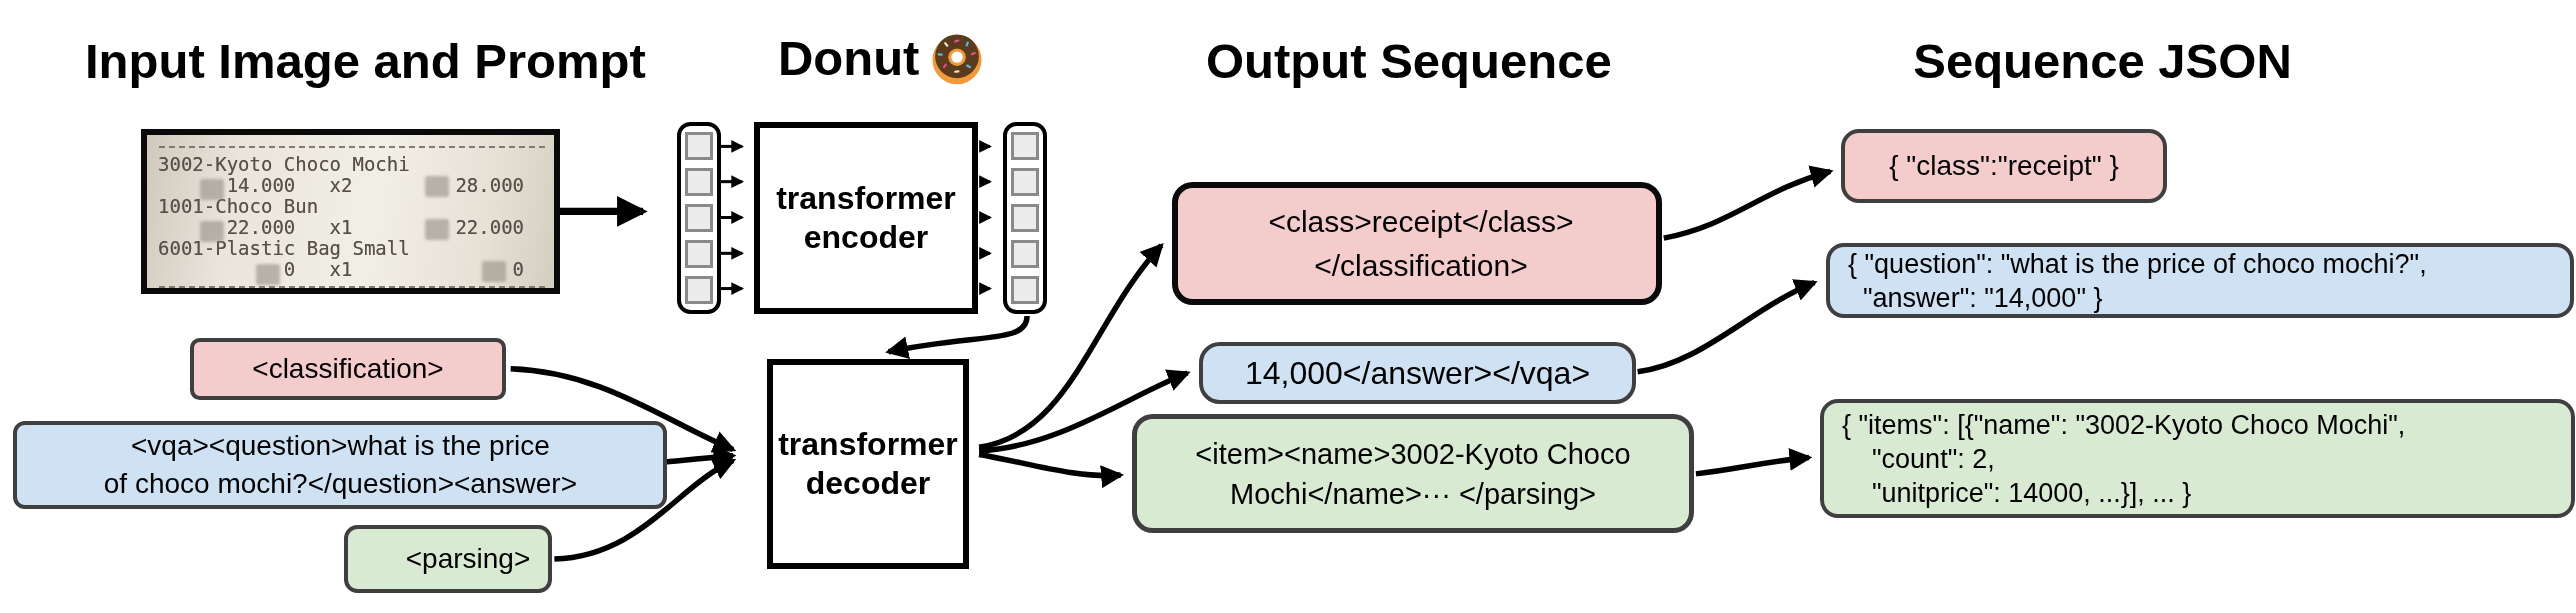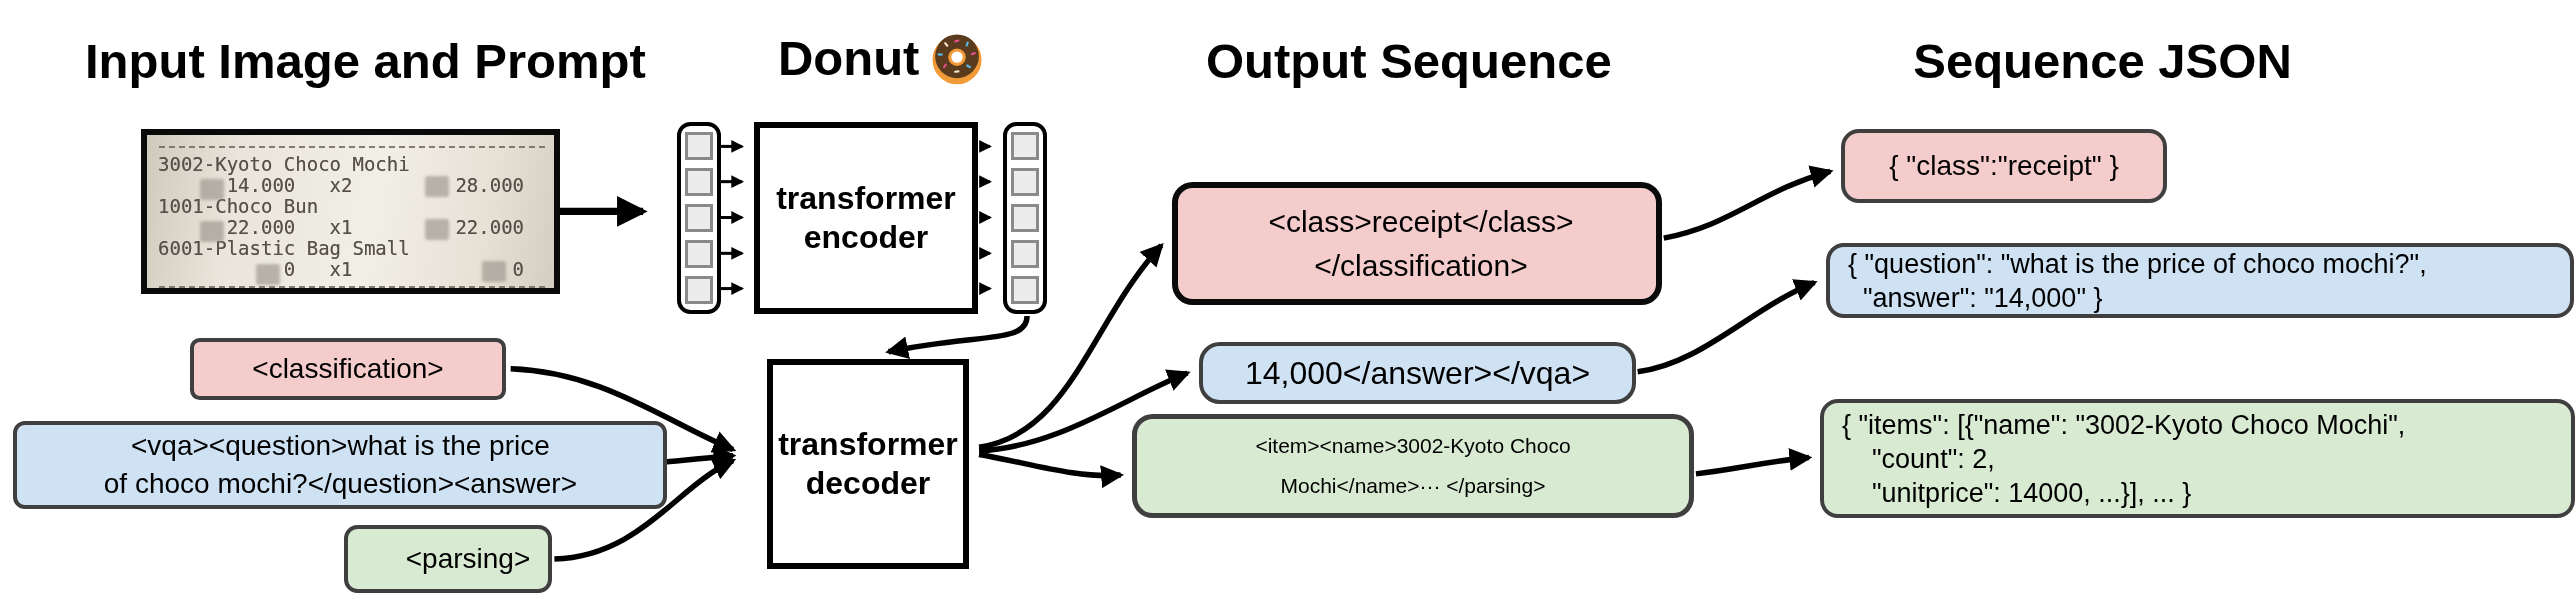--- a/index.html
+++ b/index.html
@@ -166,21 +166,21 @@
 
   <div class="box prompt fill-green" style="left:344px;top:525px;width:208px;height:68px;border-radius:13.4px;padding-left:40px;">&lt;parsing&gt;</div>
 
   <div class="box outbox fill-pink" style="left:1172px;top:182px;width:490px;height:123px;font-size:30px;line-height:44px;padding-left:8px;">
     <div>&lt;class&gt;receipt&lt;/class&gt;</div>
     <div>&lt;/classification&gt;</div>
   </div>
 
   <div class="box outbox fill-blue" style="left:1199px;top:342px;width:437px;height:62px;font-size:32px;border-width:4.9px;border-color:#3f3f3f;">14,000&lt;/answer&gt;&lt;/vqa&gt;</div>
 
-  <div class="box outbox fill-green" style="left:1132px;top:414px;width:562px;height:104px;font-size:21px;line-height:40px;border-width:5.5px;border-color:#3f3f3f;">
+  <div class="box outbox fill-green" style="left:1132px;top:414px;width:562px;height:119px;font-size:29px;line-height:40px;border-width:5.5px;border-color:#3f3f3f;">
     <div>&lt;item&gt;&lt;name&gt;3002-Kyoto Choco</div>
     <div>Mochi&lt;/name&gt;··· &lt;/parsing&gt;</div>
   </div>
 
   <div class="box jsonbox fill-pink" style="left:1841px;top:129px;width:326px;height:74px;font-size:28px;">{ "class":"receipt" }</div>
 
   <div class="box jsonbox fill-blue" style="left:1826px;top:243px;width:748px;height:75px;font-size:27px;line-height:34px;align-items:flex-start;text-align:left;padding-left:18px;">
     <div class="json-line">{ "question": "what is the price of choco mochi?",</div>
     <div class="json-line">  "answer": "14,000" }</div>
   </div>

